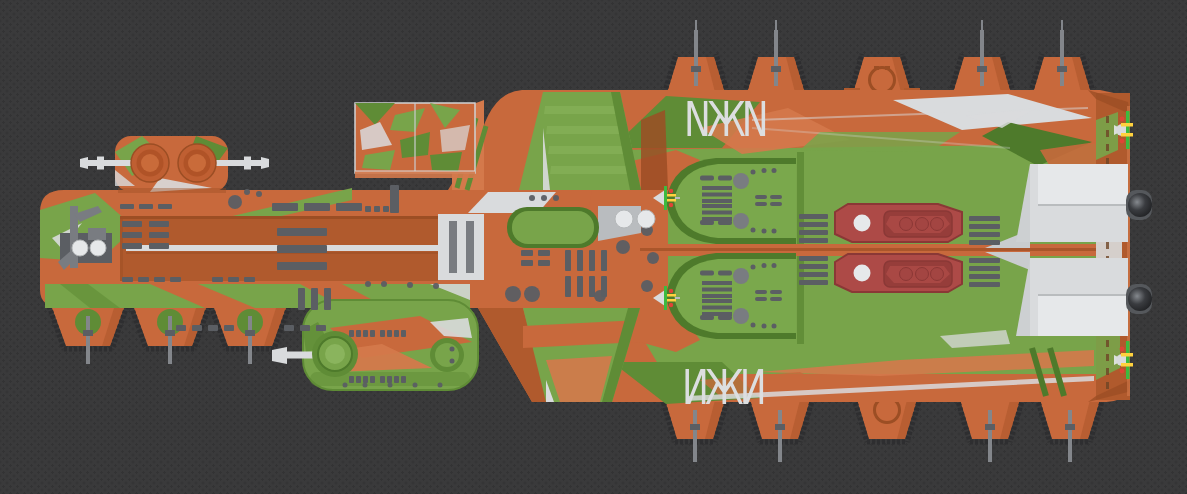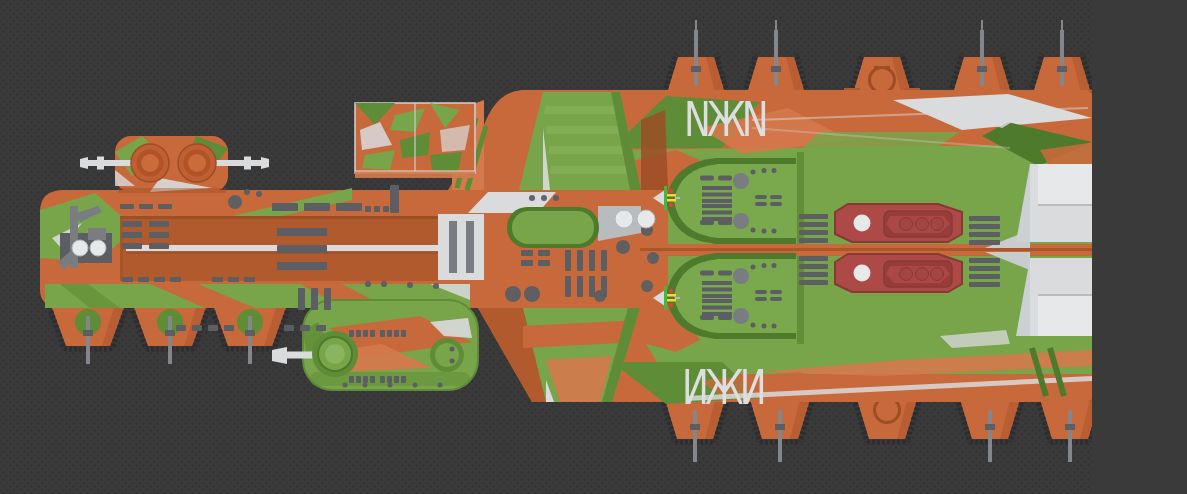--- a/index.html
+++ b/index.html
@@ -1,16 +1,16 @@
 <!DOCTYPE html>
 <html style="--bg: #3a3a3b; --bgDot: #333334; --orange: #c8693c; --orangeD: #b05a2d; --orangeDk: #9c4e24; --orangeL: #d4794b; --green: #78a44a; --greenD: #5f8c36; --greenDeep: #4e7a2b; --greenL: #8fb861; --podGreen: #7aa84c; --white: #d9dbdd; --whiteL: #e6e8ea; --gray: #797c81; --grayD: #5b5e63; --grayL: #b9bcbf; --red: #ad4a47; --redD: #8a3836; --redIn: #963d3a; --redDot: #a34542; --mast: #83868b; --truss: #2e2e30; --rivet: #6e4526; --turretOrange: #bf5f32; --turretOrangeD: #b05327; --turretOrangeL: #c96b3a; --acGreen: #3dbb3f; --acYellow: #ffd23e; --acRed: #e04436; --decalWhite: #dcdee0;"><head>
 <meta charset="utf-8">
 <style>
   html,body{margin:0;padding:0;background:#3a3a3b;font-family:"DejaVu Sans",sans-serif;}
-  .stage{position:relative;width:1092px;height:494px;overflow:hidden;
+  .stage{position:relative;width:1187px;height:494px;overflow:hidden;
     background-color:var(--bg,#3a3a3b);
     background-image:radial-gradient(var(--bgDot,#343435) 1px, transparent 1.2px),
                      radial-gradient(var(--bgDot,#343435) 1px, transparent 1.2px);
     background-size:7px 7px,7px 7px;background-position:0 0,3.5px 3.5px;}
   svg{position:absolute;inset:0;}
   .f-orange{fill:var(--orange)} .f-orangeD{fill:var(--orangeD)} .f-orangeDk{fill:var(--orangeDk)}
   .f-orangeL{fill:var(--orangeL)} .f-green{fill:var(--green)} .f-greenD{fill:var(--greenD)}
   .f-greenDeep{fill:var(--greenDeep)} .f-greenL{fill:var(--greenL)} .f-white{fill:var(--white)} .f-gray{fill:var(--gray)} .f-grayD{fill:var(--grayD)}
   .f-grayL{fill:var(--grayL)}
   .decal{fill:var(--decalWhite);font-family:"DejaVu Sans",sans-serif;font-size:46px;letter-spacing:-5px;}

